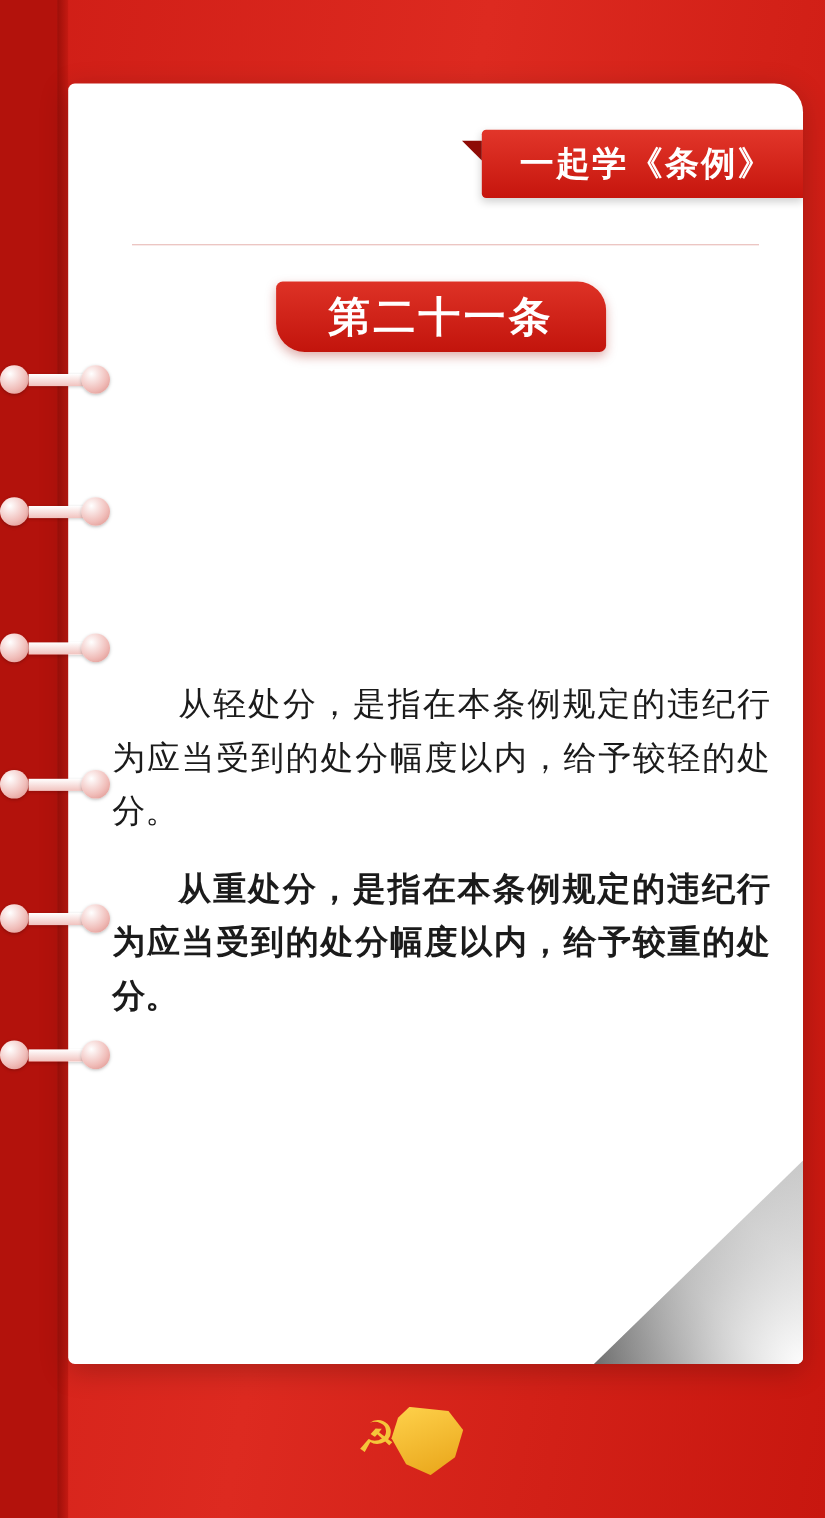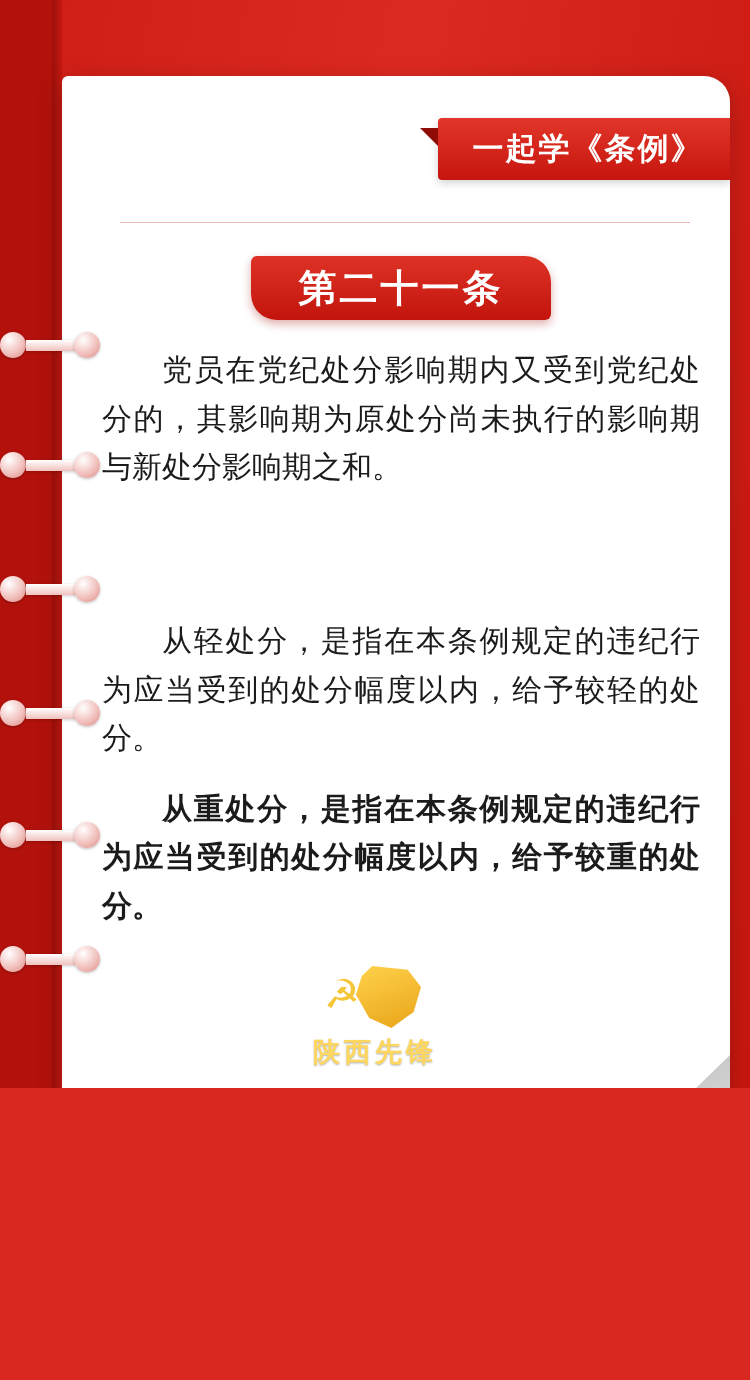--- a/index.html
+++ b/index.html
@@ -4,21 +4,21 @@
 <style>
   * { margin:0; padding:0; box-sizing:border-box; }
   html, body {
     width:750px; height:1380px;
     font-family:"Liberation Sans","DejaVu Sans",sans-serif;
     background:#d92820;
     overflow:hidden;
   }
   .poster {
     position:relative;
-    width:750px; height:1088px;
+    width:750px; height:1380px;
     background:linear-gradient(100deg,#cf1d16 0%,#dd2a20 45%,#c8170f 100%);
     overflow:hidden;
   }
   
   .binder-strip {
     position:absolute; left:0; top:0; width:52px; height:1380px;
     background:#b3120c;
   }
   .binder-edge {
     position:absolute; left:52px; top:0; width:10px; height:1380px;
@@ -168,21 +168,20 @@
 
   <div class="page">
     <div class="page-inner">
 
       <div class="ribbon">一起学《条例》</div>
 
       <div class="divider"></div>
 
       <div class="art-block" id="art1">
         <div class="art-head">第二十一条</div>
-        <p class="body-text">党员在党纪处分影响期内又受到党纪处分的，其影响期为原处分尚未执行的影响期与新处分影响期之和。</p>
       </div>
 
       <div class="art-block" id="art2">
         <p class="body-text">从轻处分，是指在本条例规定的违纪行为应当受到的处分幅度以内，给予较轻的处分。</p>
         <p class="body-text">从重处分，是指在本条例规定的违纪行为应当受到的处分幅度以内，给予较重的处分。</p>
       </div>
 
     </div>
 
     <div class="curl"></div>
@@ -218,16 +217,15 @@
       <span class="cap"></span>
       <span class="bar"></span>
       <span class="cap right"></span>
     </div>
 
   <div class="footer">
     <div class="logo-mark">
       <div class="logo-shape"></div>
       <div class="logo-emblem">☭</div>
     </div>
-    <div class="logo-text">陕西先锋</div>
   </div>
 
 </div>
 
 </body></html>

